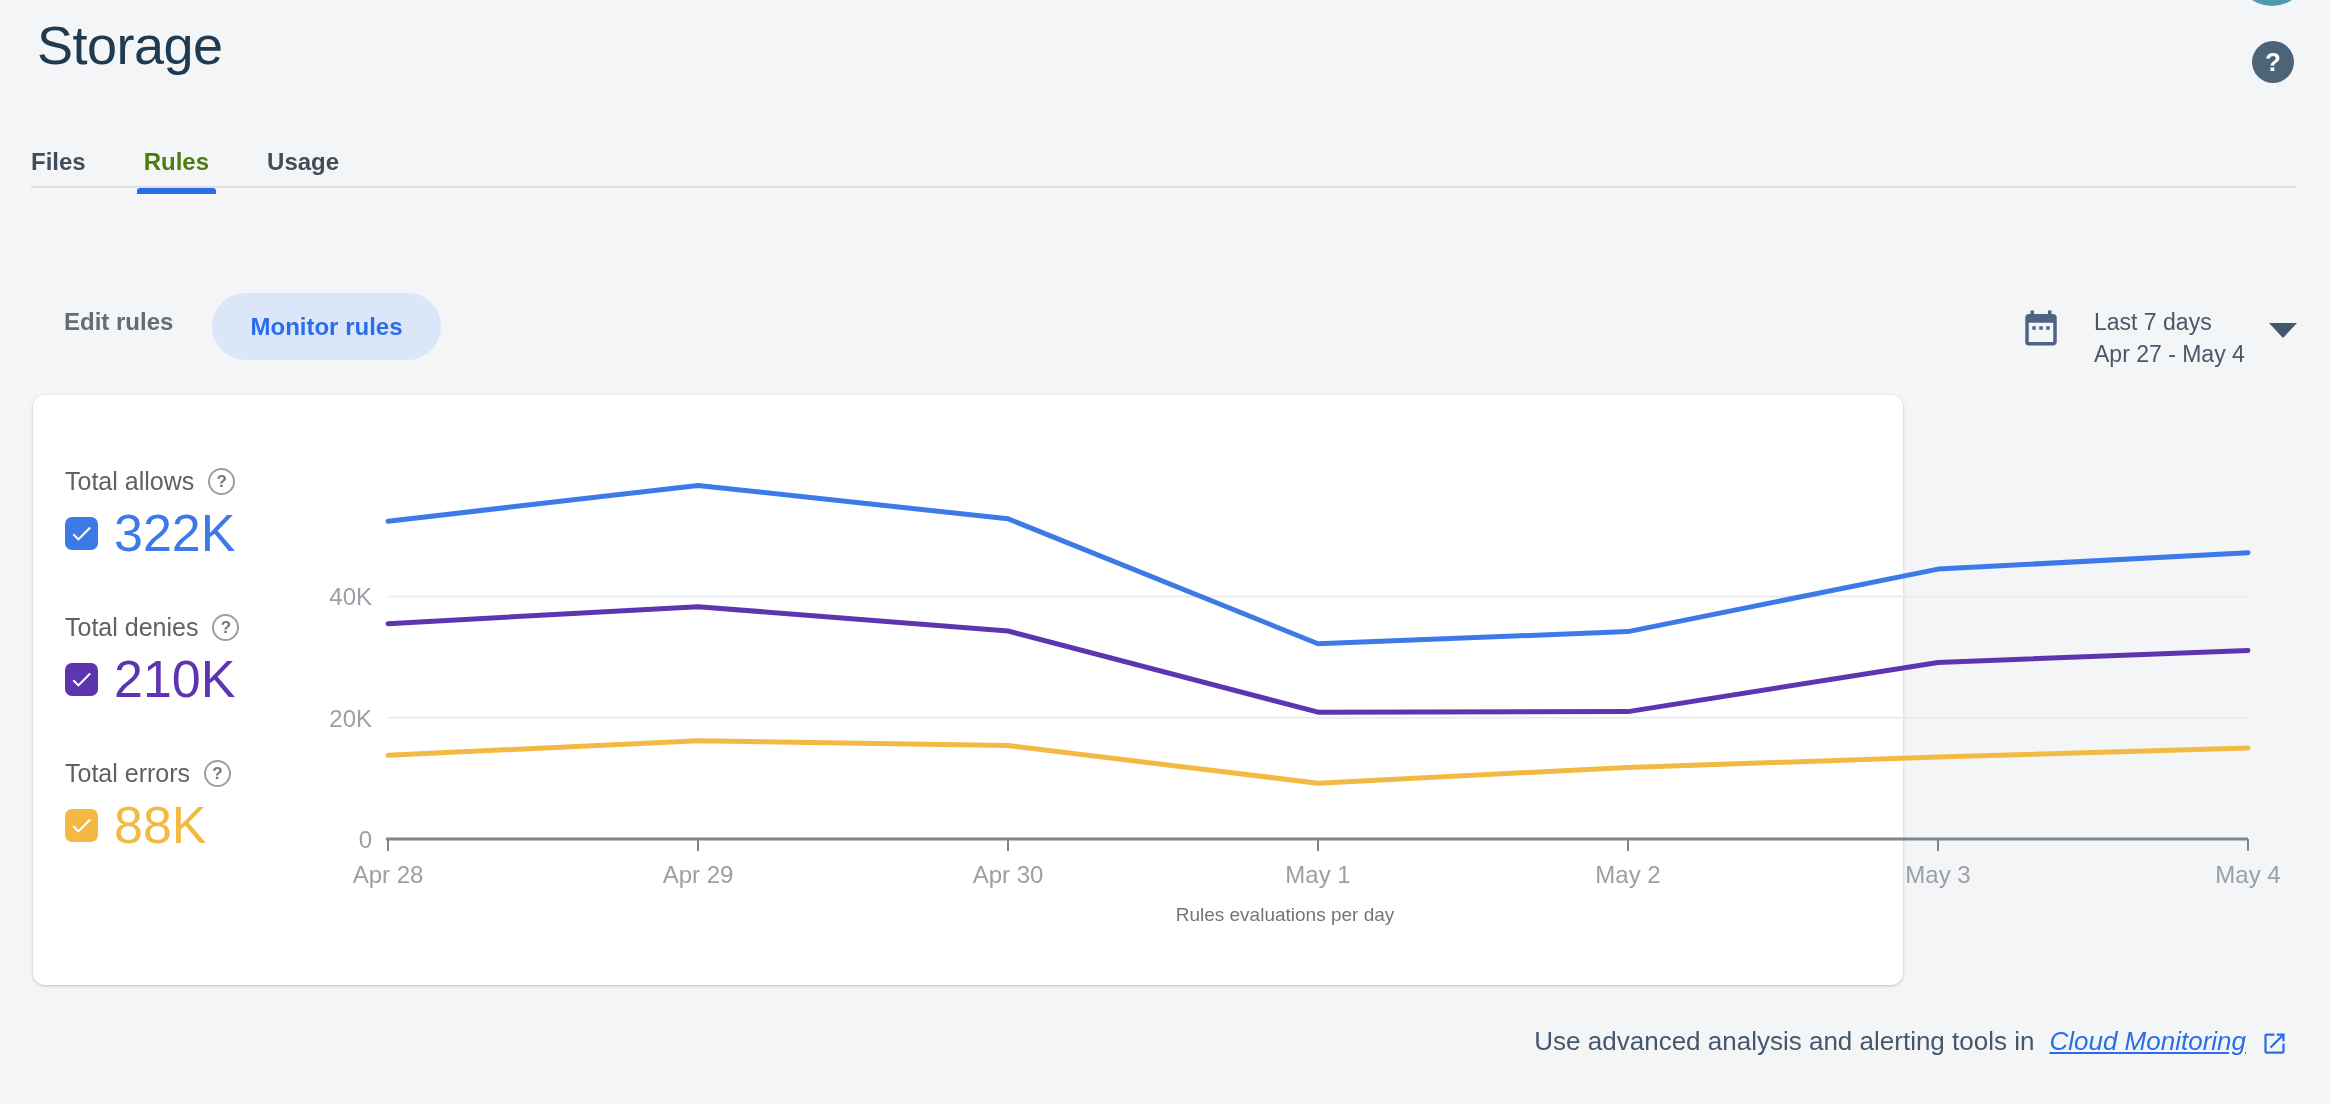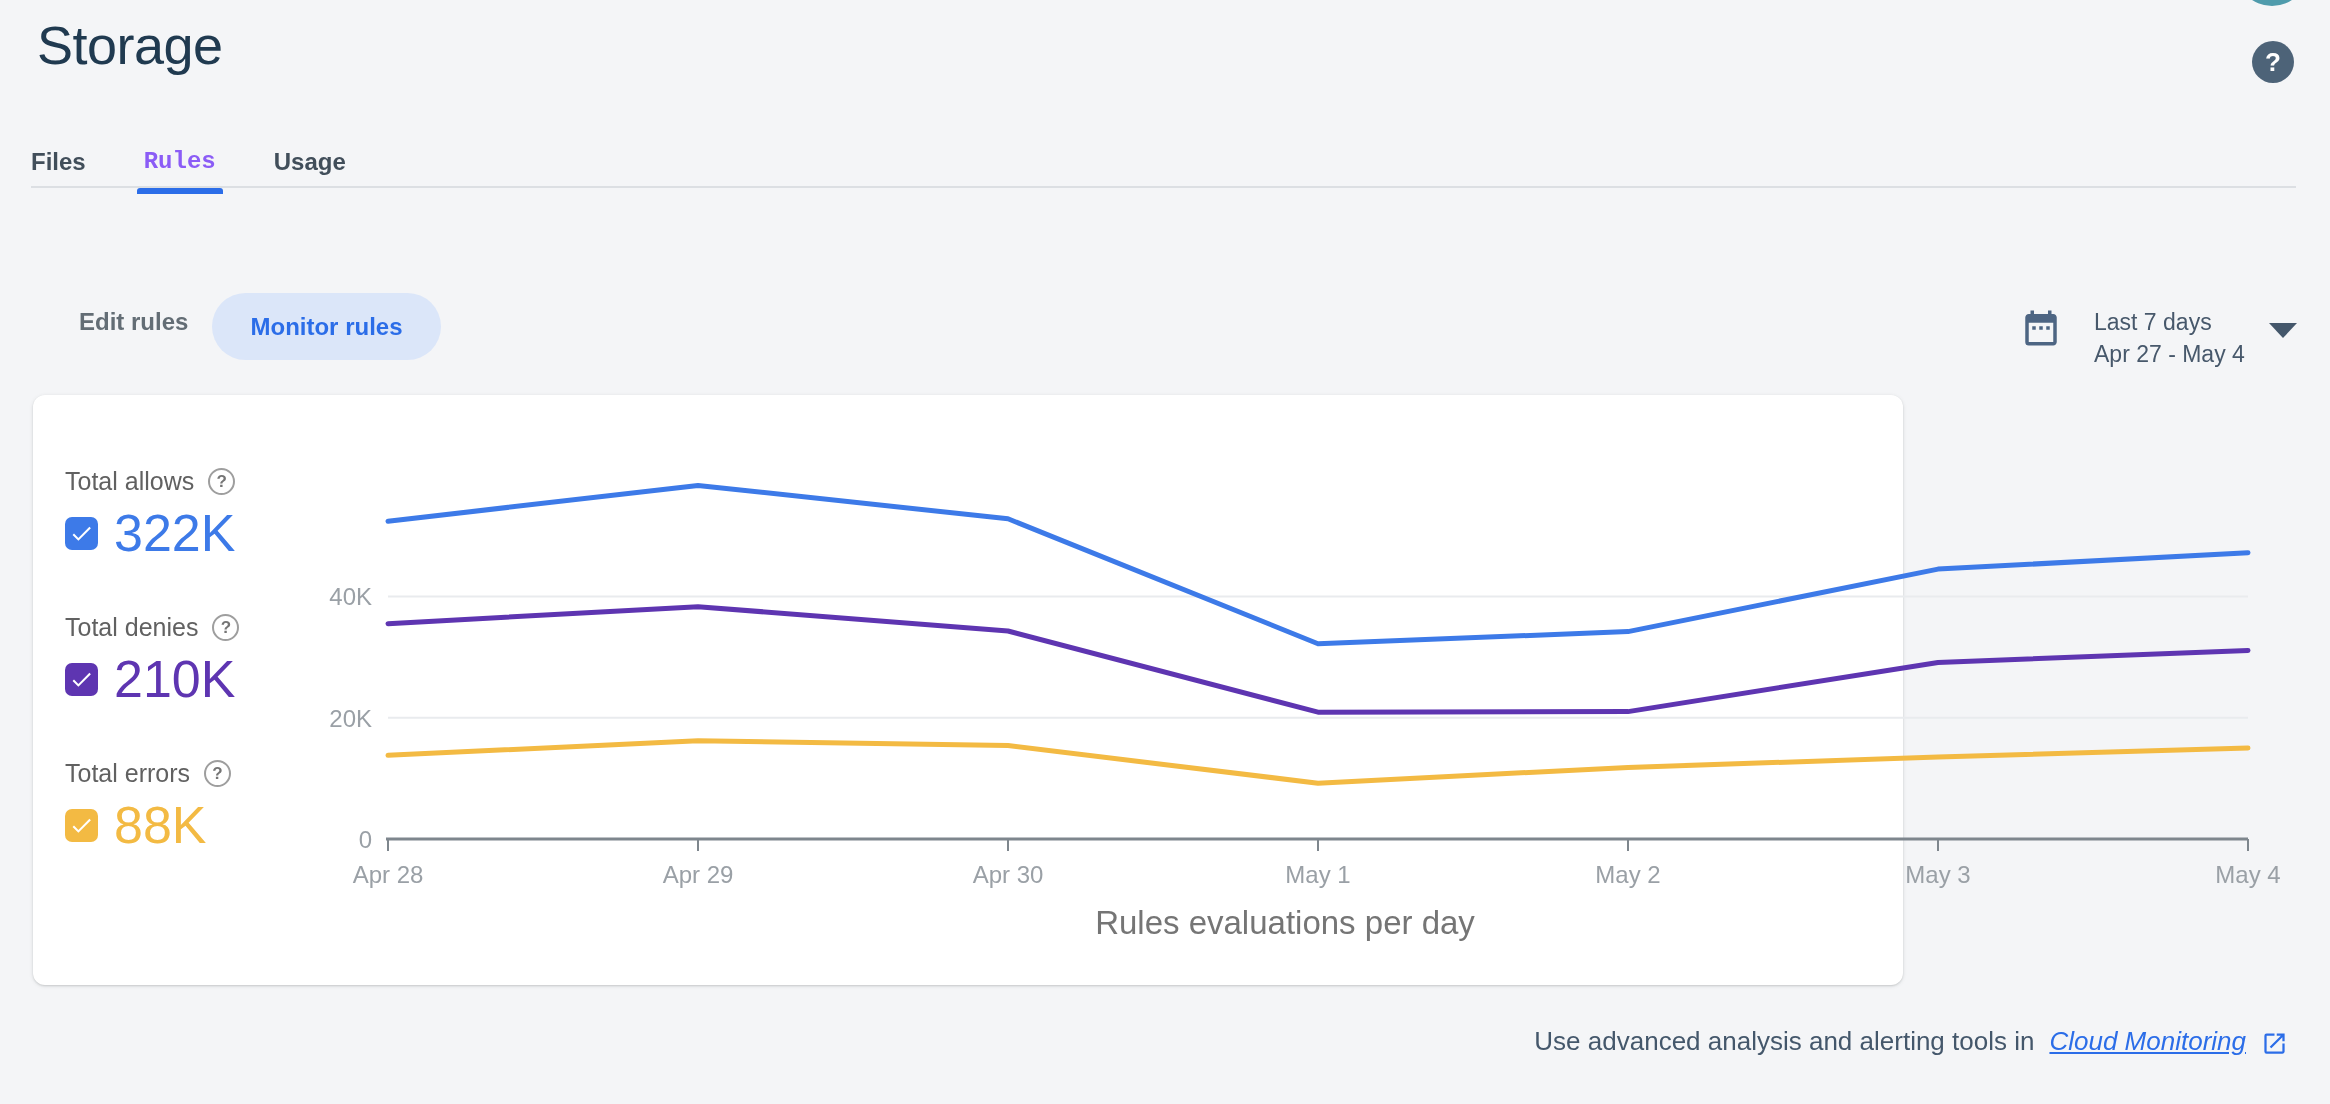--- a/index.html
+++ b/index.html
@@ -11,29 +11,29 @@
                    border-radius:50%; background:#4f9bac; }
   .page-title { position:absolute; left:37px; top:14px; font-size:54px; font-weight:500;
                 color:#203a50; letter-spacing:-0.5px; }
   .help-fab { position:absolute; left:2252px; top:41px; width:42px; height:42px; border-radius:50%;
               background:#4d6378; color:#ffffff; display:flex; align-items:center; justify-content:center;
               font-size:26px; font-weight:700; cursor:pointer; }
 
   
   .tabs { position:absolute; left:31px; top:140px; display:flex; gap:58px; }
   .tab { position:relative; font-size:24px; font-weight:700; color:#414e5a; padding:8px 0 18px 0; cursor:pointer; }
-  .tab.active { color:#8b5cf6;font-family:Liberation Mono, monospace; }
+  .tab.active { color:#4d7c0f; }
   .tab.active::after { content:""; position:absolute; left:-7px; right:-7px; bottom:0; height:6px;
                        background:#2b6de8; border-radius:3px 3px 0 0; }
   .tabs-divider { position:absolute; left:31px; right:34px; top:186px; height:2px; background:#dcdfe3; }
 
   
   .btn-edit-rules { position:absolute; left:64px; top:308px; font-size:24px; font-weight:700;
                     color:#636d75; background:none; border:none; cursor:pointer;
-                    font-family:"Liberation Sans", sans-serif;margin-left:15px; }
+                    font-family:"Liberation Sans", sans-serif; }
   .btn-monitor-rules { position:absolute; left:212px; top:293px; width:229px; height:67px;
                        border-radius:34px; background:#dbe6f9; color:#2b6de8; font-size:24px; font-weight:700;
                        border:none; cursor:pointer; font-family:"Liberation Sans", sans-serif; }
   .date-range { position:absolute; left:2020px; top:293px; width:286px; height:70px; display:flex;
                 align-items:center; cursor:pointer; }
   .calendar-icon { width:42px; height:42px; margin-right:32px; flex:none; }
   .date-text { font-size:23px; line-height:32px; color:#47586b; white-space:nowrap;margin-top:19px; }
   .caret-down { width:0; height:0; border-left:14px solid transparent; border-right:14px solid transparent;
                 border-top:15px solid #44576b; margin-left:24px; margin-top:4px; flex:none; }
 
@@ -52,21 +52,21 @@
   .legend-value-row { display:flex; align-items:center; gap:16px; margin-top:11px; }
   .cb { width:33px; height:33px; border-radius:7px; display:flex; align-items:center; justify-content:center;
         cursor:pointer; flex:none; }
   .cb svg { width:25px; height:25px; }
   .val { font-size:52px; line-height:1; }
 
   
   .chart-svg { position:absolute; left:200px; top:45px; }
   .chart-svg text { font-family:"Liberation Sans", sans-serif; }
   .chart-title { position:absolute; left:322px; top:509px; width:1860px; text-align:center;
-                 font-size:33px; color:#757575; }
+                 font-size:19px; color:#757575; }
 
   
   .footer { position:absolute; right:42px; top:1026px; font-size:26px; color:#44576b;
             display:flex; align-items:center; gap:15px; }
   .footer a { color:#2b6de8; text-decoration:underline; cursor:pointer;font-style:italic; }
   .ext-icon { width:27px; height:27px; margin-top:3px; }
 </style>
 </head>
 <body>
 

